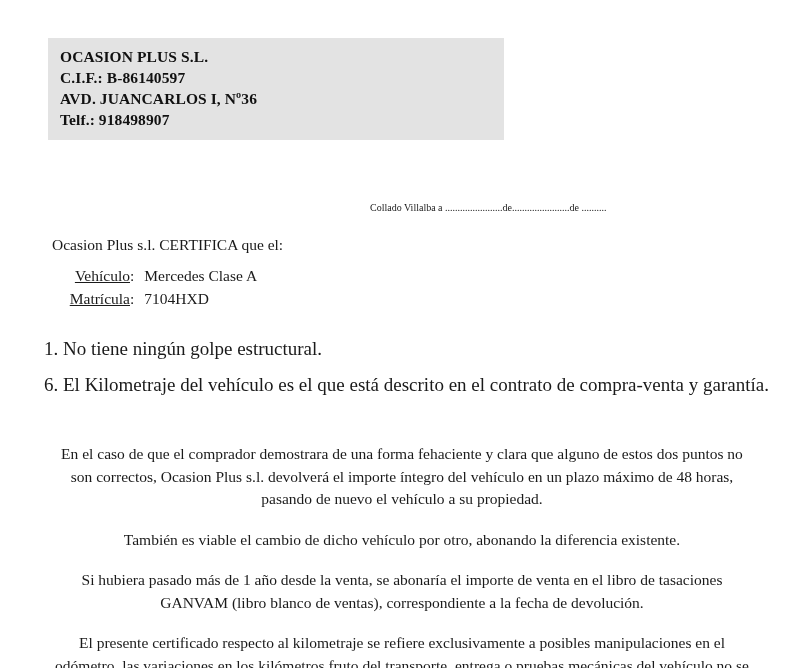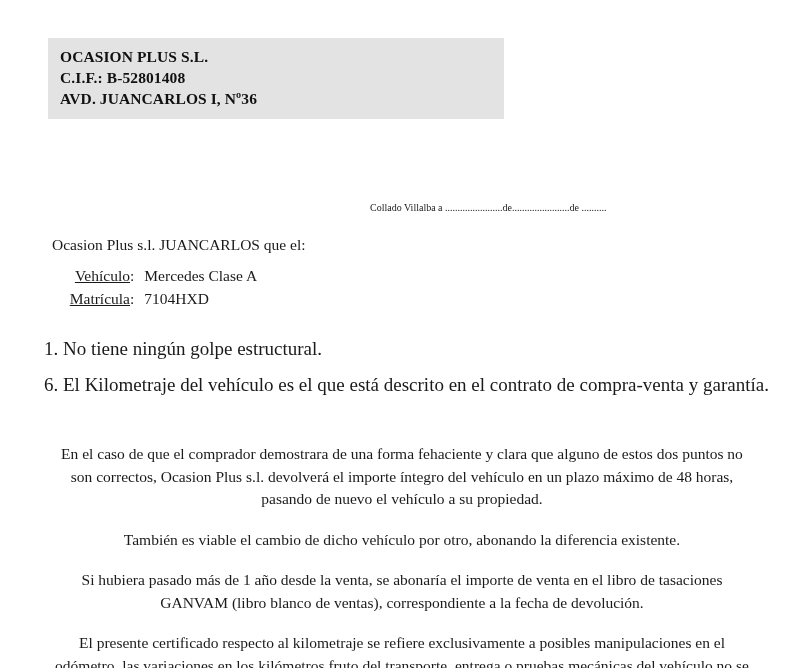--- a/index.html
+++ b/index.html
@@ -99,28 +99,29 @@
     margin-bottom: 0;
   }
 </style>
 </head>
 <body>
 
 <div class="page">
 
   <div class="letterhead">
     <div class="lh-line">OCASION PLUS S.L.</div>
-    <div class="lh-line">C.I.F.: B-52801408</div>
+    <div class="lh-line">C.I.F.: B-86140597</div>
     <div class="lh-line">AVD. JUANCARLOS I, Nº36</div>
+    <div class="lh-line">Telf.: 918498907</div>
   </div>
 
   <div class="date-line">Collado Villalba a .......................de.......................de ..........</div>
 
   <div class="body-block">
-    <div class="certifica">Ocasion Plus s.l. JUANCARLOS que el:</div>
+    <div class="certifica">Ocasion Plus s.l. CERTIFICA que el:</div>
     <div class="field-row">
       <span class="field-label">Vehículo</span><span>:</span><span class="field-sep"></span><span>Mercedes Clase A</span>
     </div>
     <div class="field-row">
       <span class="field-label">Matrícula</span><span>:</span><span class="field-sep"></span><span>7104HXD</span>
     </div>
   </div>
 
   <div class="points">
     <div class="point">1. No tiene ningún golpe estructural.</div>

